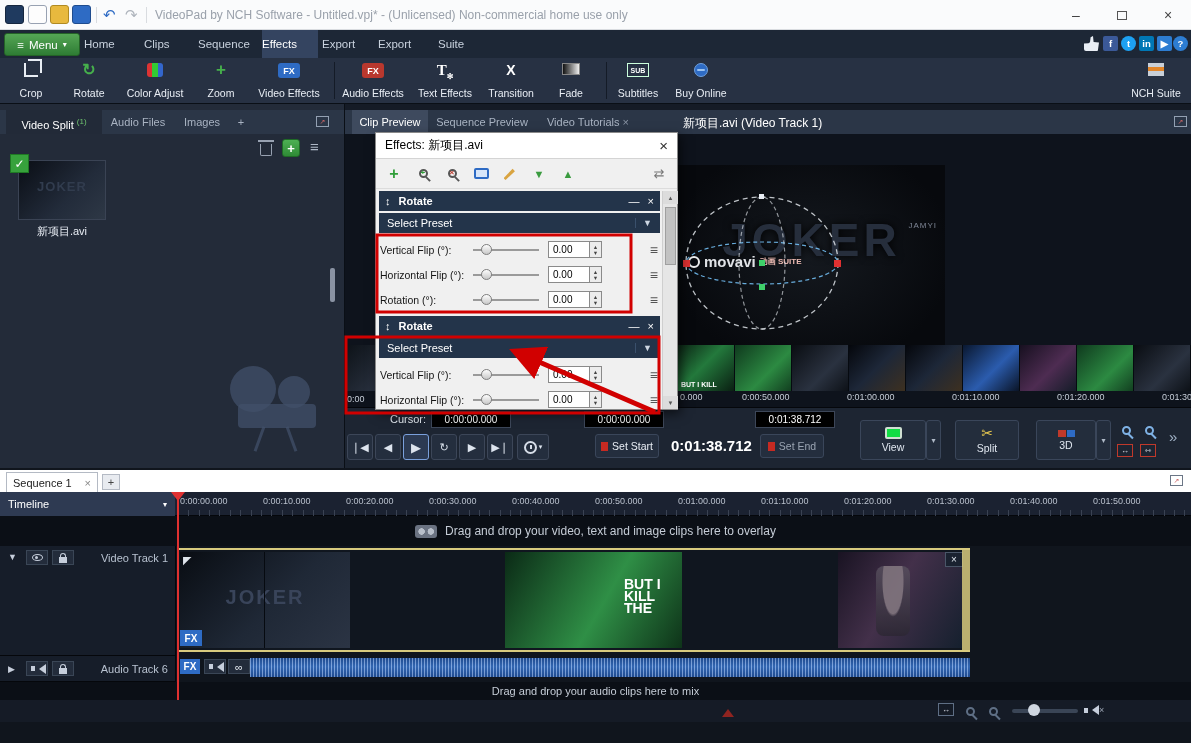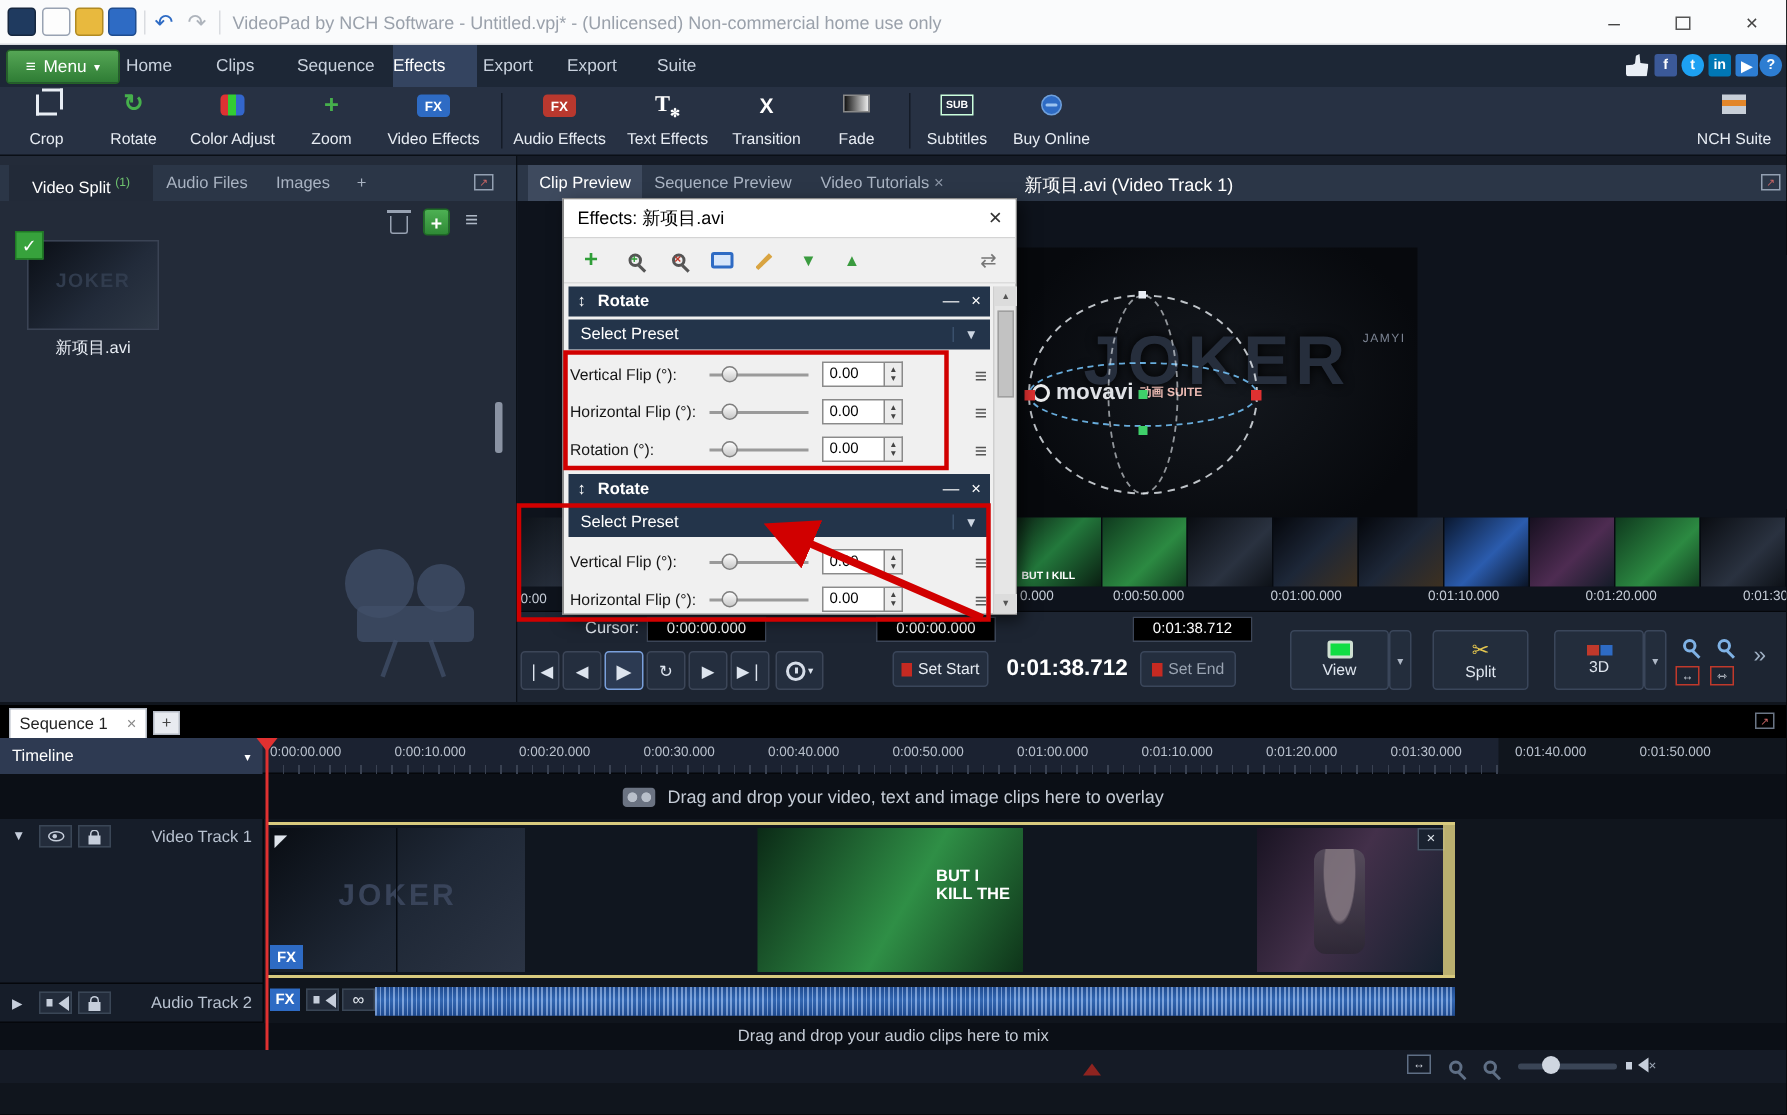--- a/index.html
+++ b/index.html
@@ -82,24 +82,24 @@
 .mag::after{content:"";position:absolute;right:-5px;bottom:-4px;width:7px;height:2px;background:#7fb2e5;transform:rotate(45deg)}
 .mag.gray{border-color:#5f6f85}.mag.gray::after{background:#5f6f85}
 .redbox{width:16px;height:13px;border:1.5px solid #c0392b;color:#d8dde6;font-size:8px;display:flex;align-items:center;justify-content:center}
 .mon{width:17px;height:12px;border:2px solid #cfe0d2;border-radius:2px;background:#1d4} 
 .scis{color:#e4c64f;font-size:14px;line-height:13px}
 .glass3d{display:flex;gap:1px;align-items:center}
 .glass3d i{width:8px;height:7px;display:block}
 .clk{width:13px;height:13px;border:2px solid #d6dde8;border-radius:50%;position:relative}
 .clk::after{content:"";position:absolute;left:4px;top:2px;width:2px;height:4px;background:#d6dde8}
 
-.seqrow{left:0;top:470px;width:1191px;height:22px;background:#000000}
+.seqrow{left:0;top:470px;width:1191px;height:22px;background:#ffffff}
 .seqtab{position:absolute;left:6px;top:2px;width:92px;height:20px;background:#fff;border:1px solid #b4bac4;border-bottom:none;color:#222;display:flex;align-items:center;justify-content:space-between;padding:0 6px;font-size:11px}
 .addtab{position:absolute;left:102px;top:4px;width:18px;height:16px;background:#e8ebf0;border:1px solid #b4bac4;color:#444;display:flex;align-items:center;justify-content:center}
-.ruler{left:0;top:492px;width:999px;height:24px;background:#1b2231;border-bottom:1px solid #05070b}
+.ruler{left:0;top:492px;width:1191px;height:24px;background:#1b2231;border-bottom:1px solid #05070b}
 .rulhead{position:absolute;left:0;top:0;width:175px;height:24px;background:#2e3a52;color:#fff;display:flex;align-items:center;justify-content:space-between;padding:0 8px}
 .rticks{position:absolute;left:175px;top:0;right:0;height:24px;background:repeating-linear-gradient(90deg,#3a4252 0 1px,transparent 1px 10.375px);background-size:100% 6px;background-position:3px bottom;background-repeat:no-repeat}
 .rlab{position:absolute;top:4px;font-size:9px;color:#b9c1cd}
 .playhead-line{position:absolute;left:177px;top:492px;width:2px;height:208px;background:#e03131;z-index:12}
 .playhead-cap{position:absolute;left:171px;top:492px;width:0;height:0;border:7px solid transparent;border-top:9px solid #e03131;z-index:12}
 .hintrow{left:0;top:516px;width:1191px;height:30px;background:#0b0f16;display:flex;align-items:center;justify-content:center;gap:8px;color:#c5ccd6;font-size:12px}
 .trackhead{position:absolute;left:0;width:176px;background:#161d29;border-bottom:1px solid #05070b;border-right:1px solid #05070b}
 .tbox{position:absolute;width:22px;height:15px;background:#232c3b;border:1px solid #3a4656;display:flex;align-items:center;justify-content:center}
 .eye{width:11px;height:7px;border:1.5px solid #c6cedb;border-radius:50%;position:relative}
 .eye::after{content:"";position:absolute;left:2.5px;top:1px;width:3px;height:3px;background:#c6cedb;border-radius:50%}
@@ -437,38 +437,38 @@
     <span class="abs" style="left:0;top:6px;width:168px;text-align:right;color:#b8c2d0">Video Track 1</span>
   </div>
   <div class="clipstrip">
     <div class="thumb th-joker" style="left:2px;width:170px">
       <span style="position:absolute;left:0;top:34px;width:100%;text-align:center;font-weight:bold;font-size:20px;letter-spacing:2px;color:#39445a">JOKER</span>
       <span style="position:absolute;left:84px;top:0;width:1px;height:100%;background:#060a10"></span>
       <span style="position:absolute;left:3px;top:2px;color:#dfe5ec;font-size:11px">◤</span>
     </div>
     <span class="fxbadge" style="left:2px;top:80px">FX</span>
     <div class="thumb th-green" style="left:327px;width:177px">
-      <span style="position:absolute;right:6px;top:26px;width:52px;font-weight:bold;font-size:11px;line-height:12px;color:#fff">BUT I KILL THE</span>
+      <span style="position:absolute;right:6px;top:26px;width:52px;font-weight:bold;font-size:14px;line-height:12px;color:#fff">BUT I KILL THE</span>
     </div>
     <div class="thumb th-sing" style="left:660px;width:124px">
       <span style="position:absolute;left:38px;top:14px;width:34px;height:70px;background:radial-gradient(ellipse at 50% 22%,#8a7f86 0 10px,transparent 11px),linear-gradient(#5a5260,#2c2733);border-radius:8px;opacity:.8"></span>
     </div>
     <span class="clipx" style="left:767px;top:2px">×</span>
     <span class="abs" style="left:784px;top:0;width:8px;height:100px;background:#d8ca7e;opacity:.85"></span>
   </div>
 
   <div class="trackhead" style="top:656px;height:26px">
     <span class="abs" style="left:8px;top:8px;color:#c6cedb;font-size:9px">▶</span>
     <span class="tbox" style="left:26px;top:5px">
         <span class="spk"></span>
       </span>
     <span class="tbox" style="left:52px;top:5px">
         <span class="lock"></span>
       </span>
-    <span class="abs" style="left:0;top:7px;width:168px;text-align:right;color:#b8c2d0">Audio Track 2</span>
+    <span class="abs" style="left:0;top:7px;width:168px;text-align:right;color:#b8c2d0">Audio Track 6</span>
   </div>
   <span class="fxbadge" style="left:180px;top:659px;height:15px;width:20px">FX</span>
   <span class="tbox" style="left:204px;top:659px;position:absolute">
       <span class="spk"></span>
     </span>
   <span class="tbox" style="left:228px;top:659px;position:absolute;color:#e6ebf2;font-size:11px">∞</span>
   <div class="wave"></div>
 
   <div class="abs hintrow" style="top:682px;height:18px;font-size:11px">
     <span>Drag and drop your audio clips here to mix</span>

